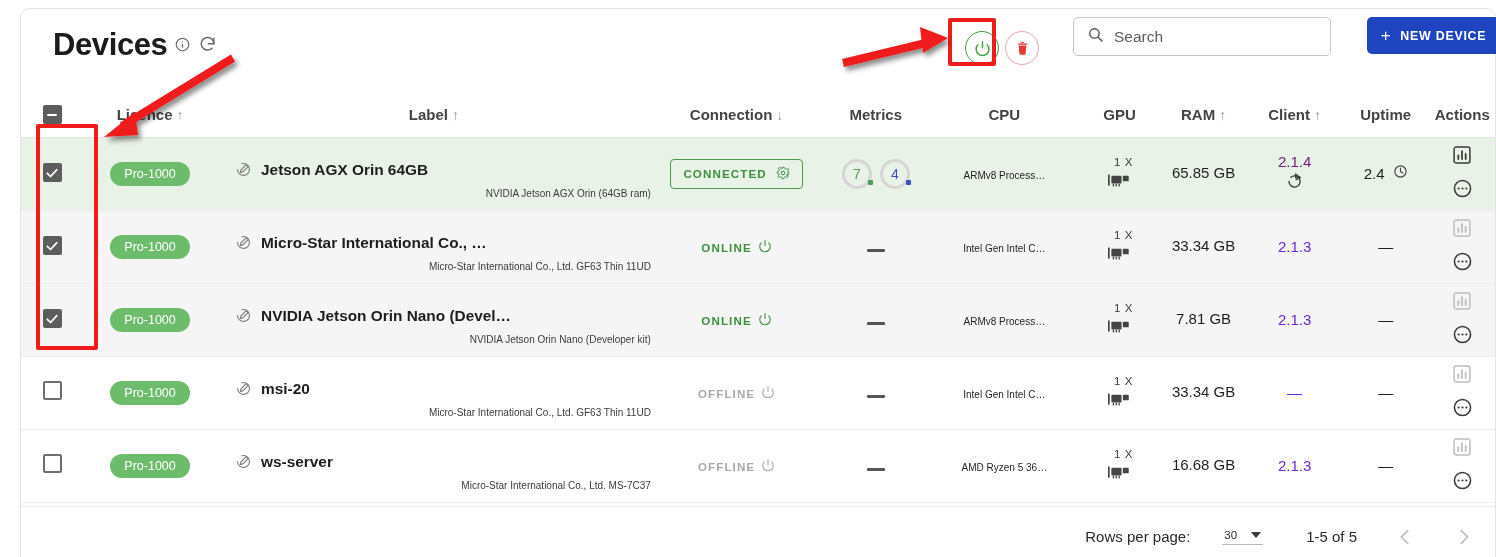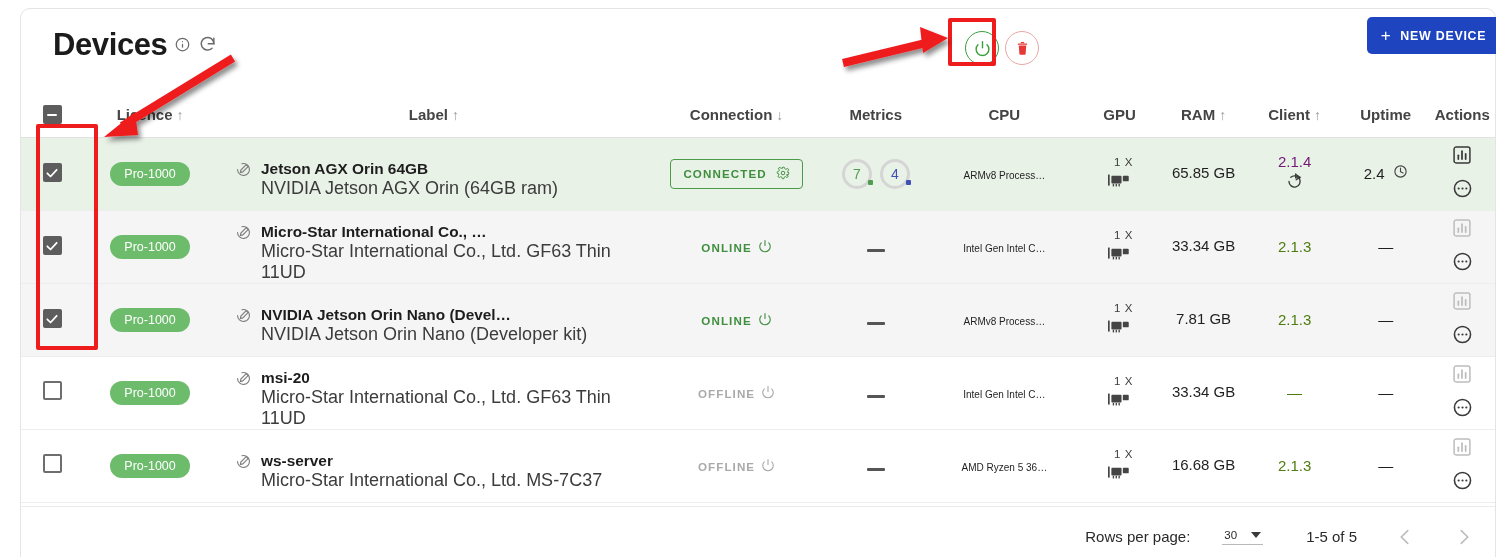--- a/index.html
+++ b/index.html
@@ -98,25 +98,25 @@
   .chk.head .dash { width: 10px; height: 2.4px; background: #fff; border-radius: 1px; }
 
   
   .pill {
     display: inline-block; background: #6cbc6c; color: #fff;
     font-size: 12.5px; padding: 5px 14px; border-radius: 12px; font-weight: 400;
   }
 
   
   .lab-cell { text-align: left; padding-left: 18px !important; }
-  .lab-row1 { display: flex; align-items: flex-end; gap: 9px; margin-top: 12px; }
+  .lab-row1 { display: flex; align-items: flex-start; gap: 9px; margin-top: 12px; }
   .ico-edit { color: #7d7d7d; display: inline-flex; }
   .ico-edit svg { width: 17px; height: 17px; }
   .lab-main { font-size: 15.4px; font-weight: 700; color: #1d1d1d; }
-  .lab-sub { font-size: 18px; color: #3c3c3c; margin-top: 0; margin-left: 26px; }
+  .lab-sub { font-size: 10px; color: #3c3c3c; margin-top: 9px; margin-left: 26px; text-align: right; }
 
   
   .chip-conn {
     display: inline-flex; align-items: center; gap: 9px;
     border: 1px solid #4a9a4a; border-radius: 4px;
     padding: 6px 12px; color: #3f8f3f; font-size: 11.6px;
     letter-spacing: 1.1px; font-weight: 600;
   }
   .chip-conn svg { width: 14px; height: 14px; }
   .st-plain {
@@ -135,21 +135,21 @@
   .donut .tick { position: absolute; width: 5px; height: 5px; right: -1px; bottom: 4px; border-radius: 1px; z-index: 3;}
   .dash-mark { display:inline-block; width:18px; height:3px; background:#555; border-radius:1px; }
 
   
   .cpu-txt { font-size: 10px; color: #1f1f1f; }
   .gpu-cell { display: flex; flex-direction: column; align-items: center; gap: 5px; }
   .gpu-x { font-size: 11.5px; color: #3c3c3c; letter-spacing: 0.5px; margin-left: 8px; }
   .gpu-ico svg { width: 22px; height: 13px; color: #444; }
   .ram-txt { font-size: 15px; color: #1f1f1f; line-height: 1.35; }
   .cli-cell { display: flex; flex-direction: column; align-items: center; gap: 3px; }
-  .cli-txt { font-size: 15px; color: #4d7c0f; }
+  .cli-txt { font-size: 15px; color: #6d28d9; }
   .cli-txt.warn { color: #701a75; }
   .cli-ico svg { width: 17px; height: 17px; color: #3a3a3a; }
   .upt-cell { display: inline-flex; align-items: center; justify-content: center; gap: 8px; }
   .upt-txt { font-size: 15px; color: #1f1f1f; }
   .upt-ico svg { width: 15px; height: 15px; color: #444; }
 
   
   .act-cell { display: flex; flex-direction: column; align-items: center; gap: 9px; }
   .ico-chart svg { width: 20px; height: 20px; color: #3a3a3a; }
   .ico-chart.dim svg { color: #bdbdbd; }
@@ -212,20 +212,29 @@
         </div>
         <div class="circ-btn del-btn">
           <svg viewBox="0 0 24 24" fill="currentColor">
               <path d="M6 7h12l-1 13.5a1.6 1.6 0 0 1-1.6 1.5H8.6A1.6 1.6 0 0 1 7 20.5z"></path>
               <rect x="4.6" y="3.9" width="14.8" height="2.2" rx="0.6"></rect>
               <rect x="9.3" y="1.6" width="5.4" height="2" rx="0.6"></rect>
             </svg>
         </div>
       </div>
 
+      <div class="search">
+        <span>
+          <svg viewBox="0 0 24 24" fill="none" stroke="currentColor" stroke-width="2" stroke-linecap="round">
+              <circle cx="10.5" cy="10.5" r="6.6"></circle>
+              <line x1="15.4" y1="15.4" x2="21" y2="21"></line>
+            </svg>
+        </span>
+        <input type="text" placeholder="Search" style="">
+      </div>
 
       <button class="newdev">
         <span class="plus">+</span>
         <span>NEW DEVICE</span>
       </button>
     </div>
 
     <table>
       <colgroup>
         <col class="c-chk">

